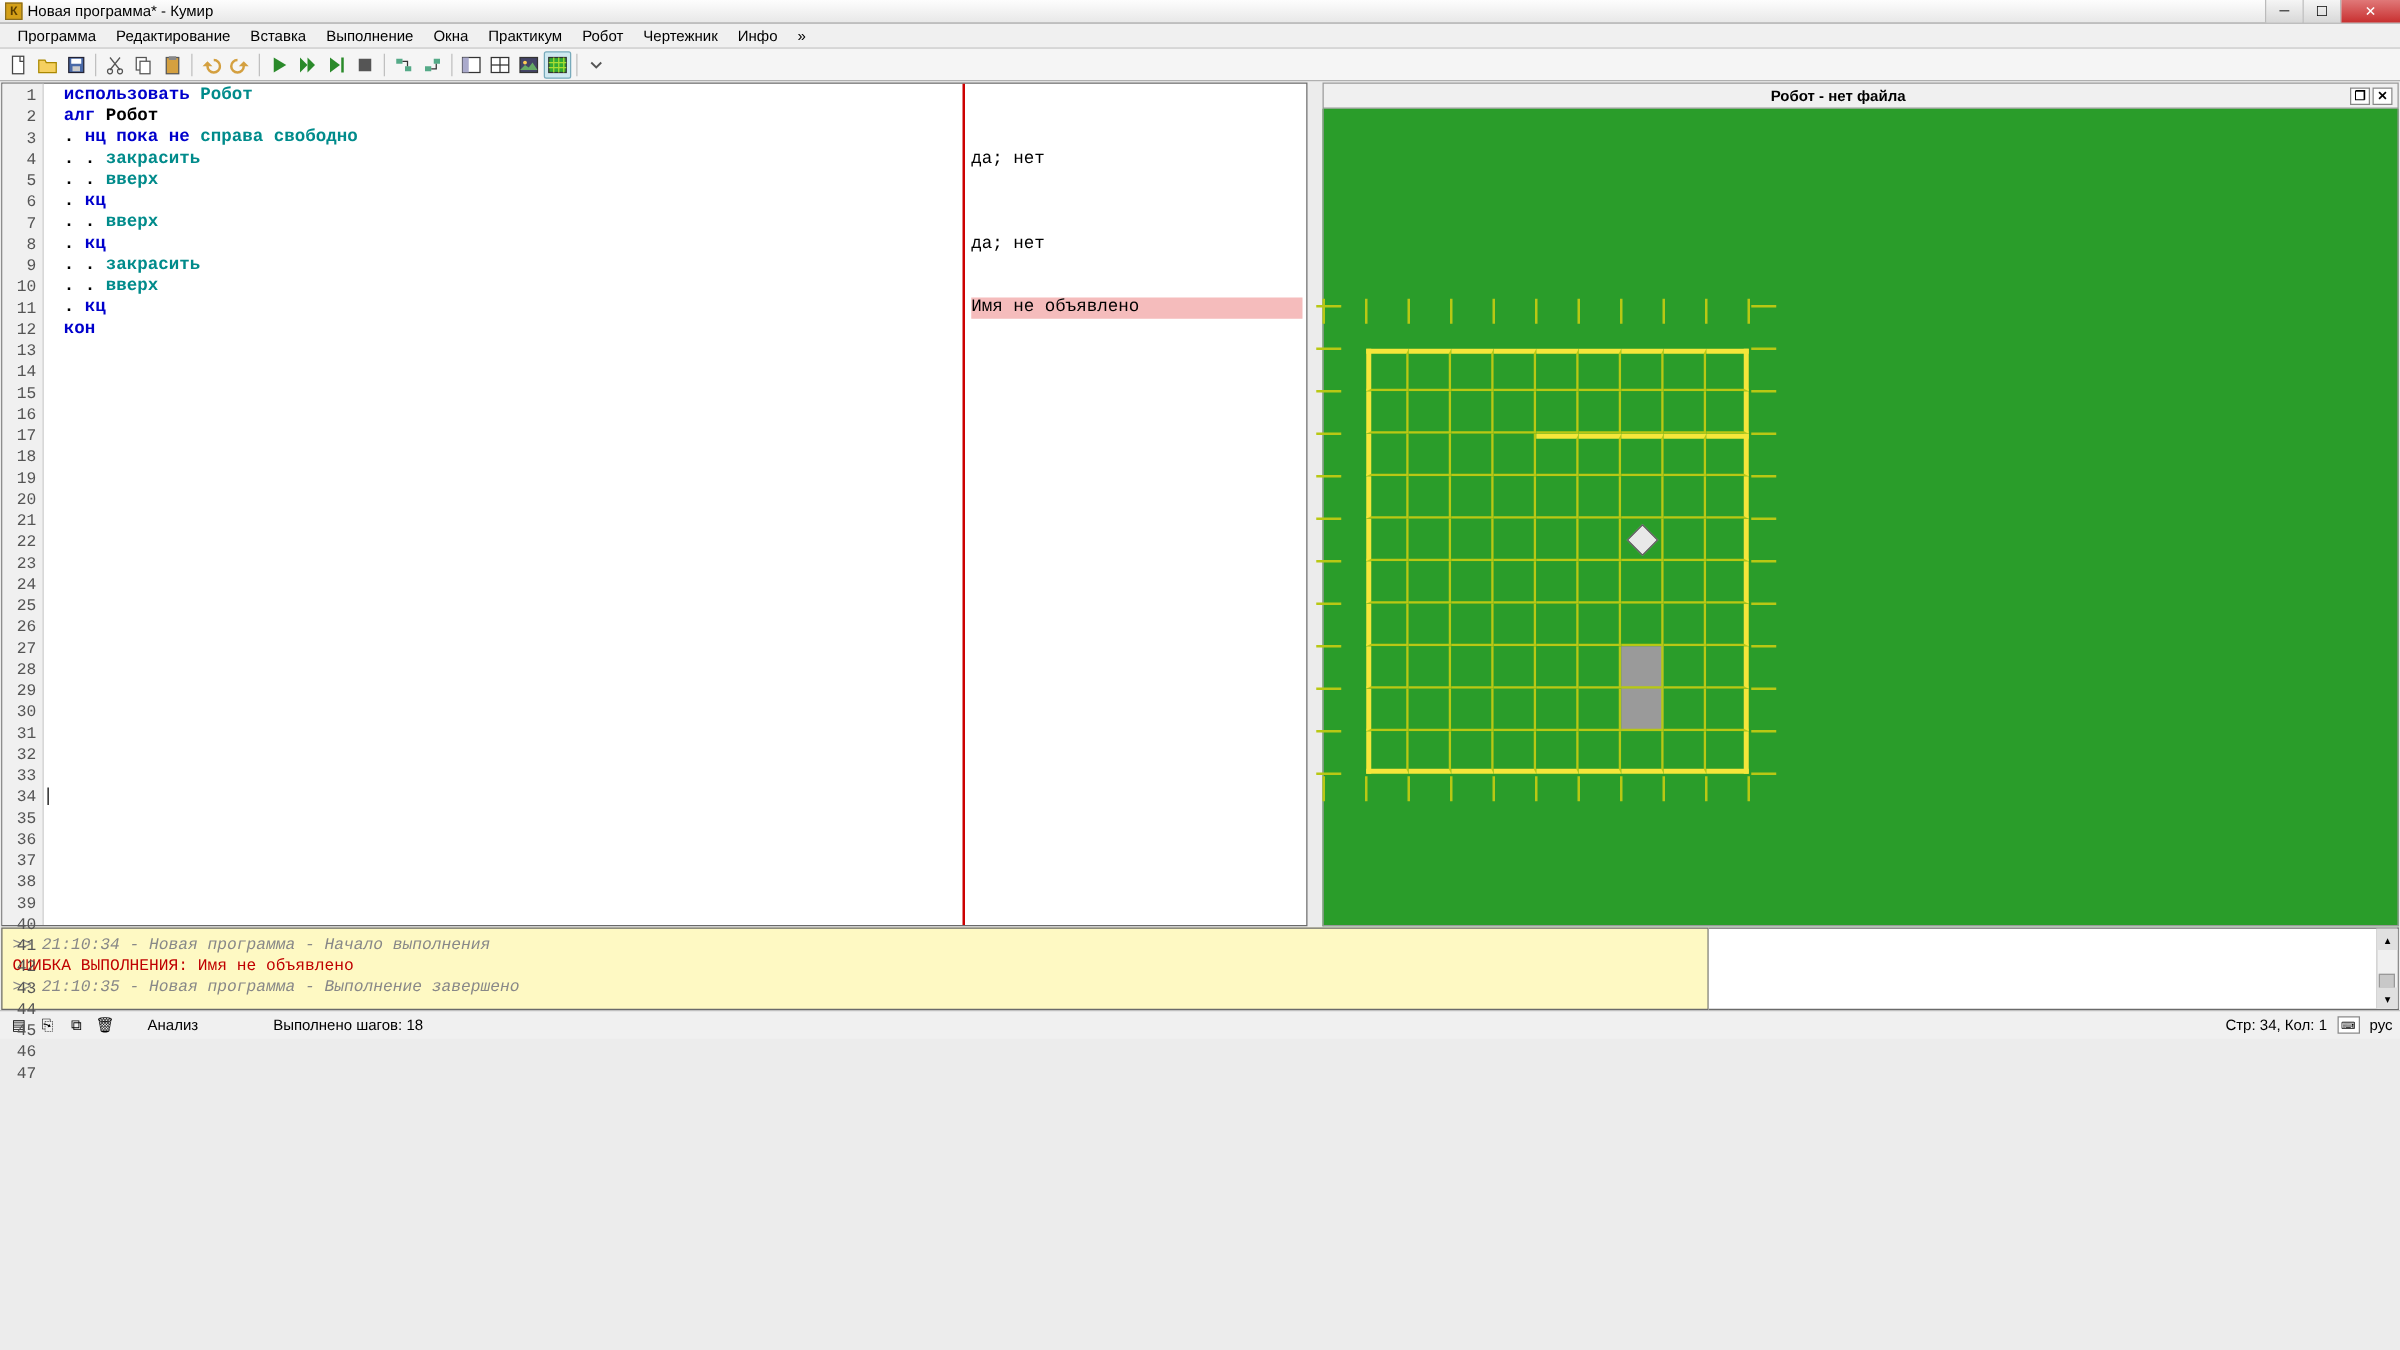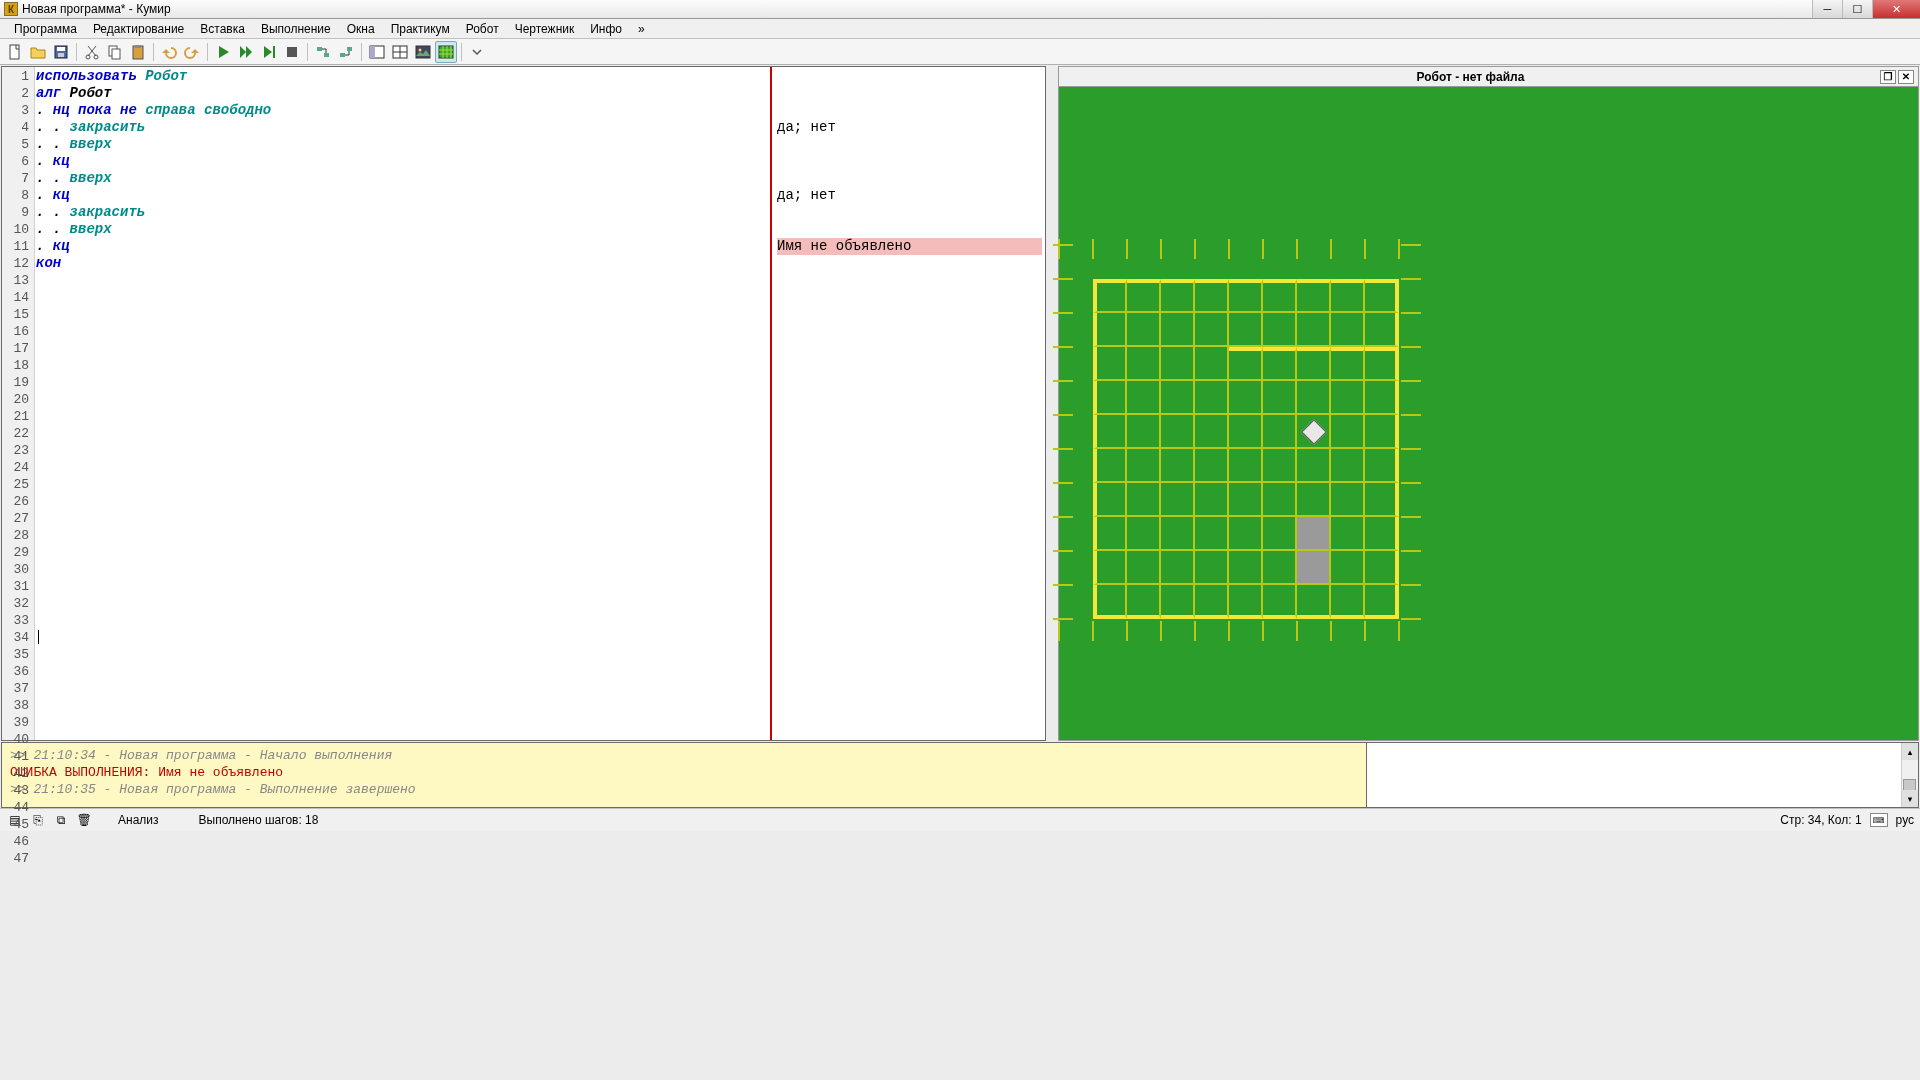--- a/index.html
+++ b/index.html
@@ -19,21 +19,21 @@
 .tb-btn { width:22px; height:22px; display:flex; align-items:center; justify-content:center; cursor:pointer; border:1px solid transparent; border-radius:2px;}
 .tb-btn.active { border-color:#7ab; background:#cfe8f0;}
 .tb-sep { width:1px; height:18px; background:#c0c0c0; margin:0 3px;}
 .tb-icon { width:16px; height:16px; }
 
 .main-row { display:flex; height: 677px; }
 .editor-panel { width: 1045px; border: 1px solid #6a6a6a; background:white; margin:1px 0 1px 1px; display:flex; position:relative; font-family: 'Courier New', monospace; font-size:14px; }
 .gutter { width:33px; background:#f0f0f0; border-right:1px solid #d0d0d0; text-align:right; padding-right:5px; color:#555; line-height:17px; padding-top:1px;}
 .gutter div { height:17px; font-size:13px;}
 .code-area { flex:1; position:relative; line-height:17px; padding-top:1px;}
-.code-line { height:17px; padding-left:1px; white-space:pre; font-weight:bold;font-style:italic;}
+.code-line { height:17px; padding-left:16px; white-space:pre; font-weight:bold;}
 .code-line.error { background:#f5bcbc; }
 .red-margin { position:absolute; left:735px; top:0; bottom:0; width:2px; background:#cc0000;}
 .annotation { position:absolute; left:742px; font-weight:normal; color:#000;}
 .kw-black { color:#000; }
 .kw-blue { color:#0000cc; }
 .kw-teal { color:#008b8b; }
 .err-underline { text-decoration: underline wavy #b00000; }
 .cursor-blink { position:absolute; width:1px; height:14px; background:#000;}
 
 .gap-col { width:12px; }
@@ -452,19 +452,19 @@
     </div>
   </div>
 </div>
 
 <div class="statusbar">
   <div class="sb-btn">▤</div>
   <div class="sb-btn">⎘</div>
   <div class="sb-btn">⧉</div>
   <div class="sb-btn">🗑</div>
   <div class="sb-text">Анализ</div>
-  <div class="sb-text" style="margin-left:40px">Выполнено шагов: 18</div>
+  <div class="sb-text" style="margin-left:60px">Выполнено шагов: 18</div>
   <div class="sb-right">
     <div>Стр: 34, Кол: 1</div>
     <div class="kb-ind">⌨</div>
     <div>рус</div>
   </div>
 </div>
 
 </body></html>

